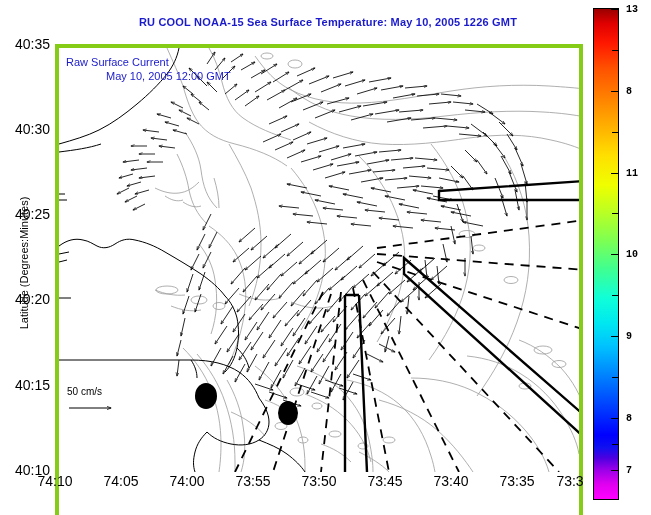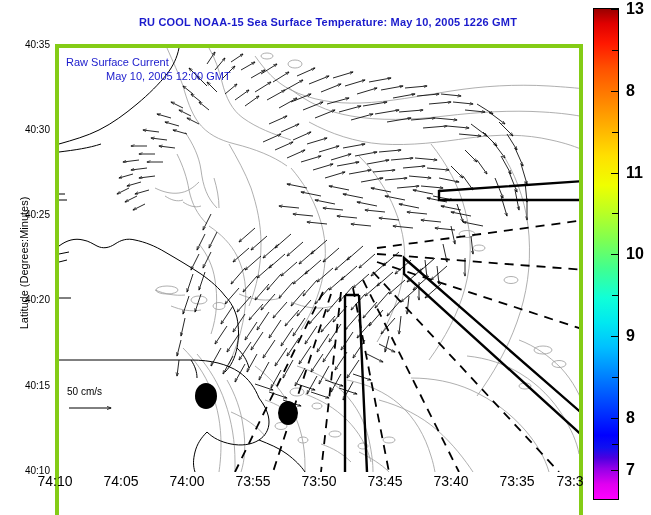--- a/index.html
+++ b/index.html
@@ -19,39 +19,39 @@
   #annot-line1{left:7px;top:8px;}
   #annot-line2{left:7px;top:22px;padding-left:40px;}
 
   
   #scale-ref{position:absolute;left:8px;top:338px;}
   #scale-label{font-size:10px;color:#000;white-space:nowrap;}
 
   
   .xtick-label{position:absolute;top:473px;font-size:14px;color:#000;
     transform:translateX(-50%);white-space:nowrap;}
-  .ytick-label{position:absolute;left:50px;font-size:10px;color:#000;
+  .ytick-label{position:absolute;left:50px;font-size:14px;color:#000;
     transform:translate(-100%,-50%);white-space:nowrap;}
   #x-axis-label{position:absolute;left:55px;top:491px;width:528px;text-align:center;
     font-size:11px;color:#000;}
   #y-axis-label{position:absolute;left:-76px;top:257px;width:200px;text-align:center;
     font-size:11px;color:#000;transform:rotate(-90deg);}
 
   
   #colorbar-area{position:absolute;left:593px;top:8px;width:26px;height:492px;
     border:1px solid #000;box-sizing:border-box;
     background:linear-gradient(to top,
       #FF00FF 0%, #E000F0 3%, #9400E8 6.2%, #4B00E0 8.4%,
       #1010F0 10.5%, #0000FF 13%, #0040FF 19%, #0080FF 25%,
       #00C0FF 31%, #00E8F0 36%, #10FFD8 41%, #40FF90 47%,
       #80FF50 53%, #BFFF20 59%, #EFFF00 64%, #FFE000 70%,
       #FFB000 76%, #FF8000 82%, #FF5000 88%, #FF1800 93%,
       #E00000 97%, #9A0000 100%);}
-  .cb-tick-label{position:absolute;left:626px;font-size:16px;font-weight:bold;
-    color:#000;transform:translateY(-50%);}
+  .cb-tick-label{position:absolute;left:626px;font-size:10px;font-weight:bold;
+    color:#000;transform:translateY(-50%);font-family:Liberation Mono, monospace;}
   .cb-tick{position:absolute;left:611px;width:8px;height:1px;background:#000;}
   .cb-minor{position:absolute;left:612px;width:6px;height:1px;background:#000;}
 </style>
 </head>
 <body>
 
 <div class="fig">
 
   <div id="chart-title">RU COOL  NOAA-15  Sea Surface Temperature:  May 10, 2005 1226 GMT</div>
 

